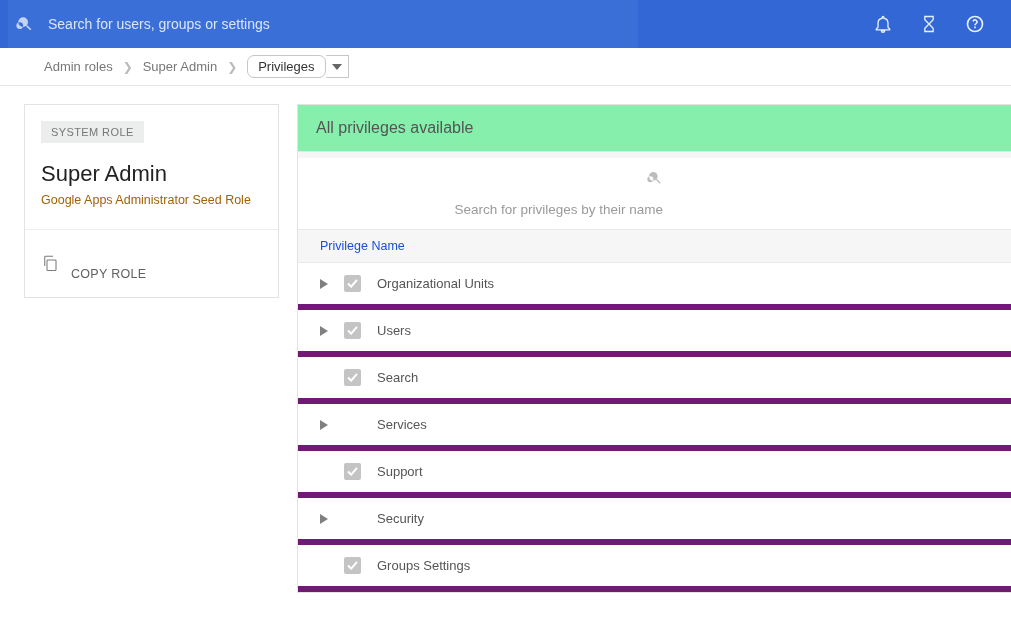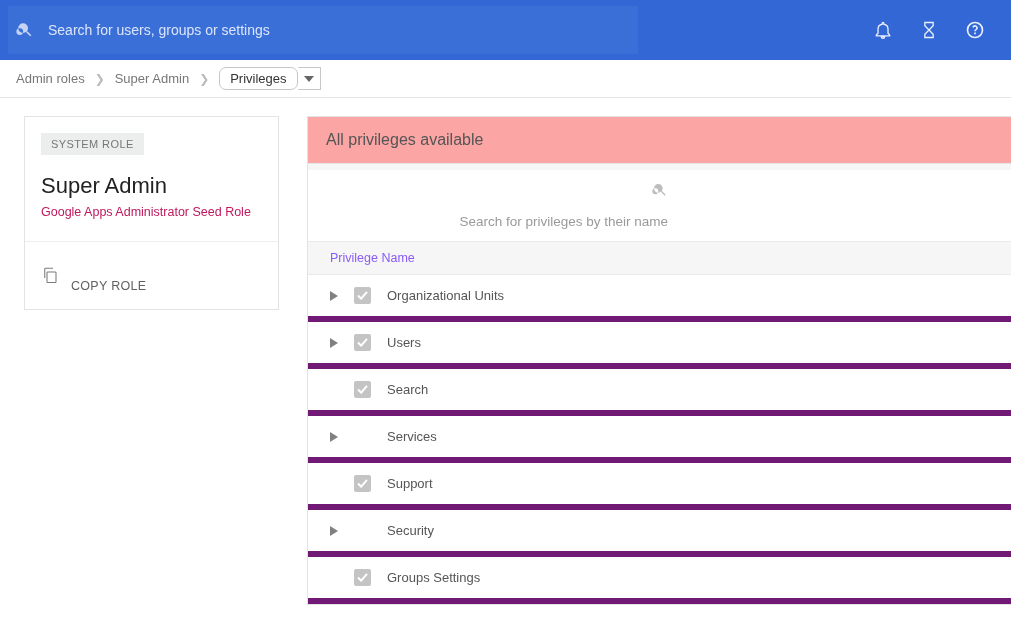--- a/index.html
+++ b/index.html
@@ -6,24 +6,23 @@
   body {
     font-family: Arial, "Helvetica Neue", Helvetica, sans-serif;
     background: #ffffff;
     width: 1011px;
     height: 617px;
     overflow: hidden;
     font-size: 13px;
     color: #444;
   }
   .topbar {
-    height: 60px;
+    height: 48px;
     background: #3367d6;
     display: flex;
-    align-items: center;
     padding: 0 8px;
   }
   .searchbar {
     display: flex;
     align-items: center;
     flex: 0 0 630px;
     height: 48px;
     background: #3b6fd8;
     padding-left: 8px;
   }
@@ -40,21 +39,21 @@
   .searchbar input::placeholder { color: #dbe5fb; }
   .topbar-spacer { flex: 1; }
   .topbar-icons { display: flex; align-items: center; gap: 26px; padding-right: 18px; }
   .topbar-icons svg { width: 20px; height: 20px; fill: none; stroke: #e8effd; stroke-width: 1.6; }
   .topbar-icons .fillicon { fill: #e8effd; stroke: none; }
 
   .breadcrumb-row {
     height: 38px;
     display: flex;
     align-items: center;
-    padding-left: 16px;
+    padding-left: 44px;
     border-bottom: 1px solid #e5e5e5;
     font-size: 13px;
     color: #777;
     gap: 10px;
   }
   .breadcrumb-link { color: #777; cursor: pointer; }
   .breadcrumb-sep { color: #bbb; font-size: 12px; }
   .breadcrumb-current {
     border: 1px solid #c7c7c7;
     padding: 3px 10px;
@@ -68,21 +67,21 @@
     padding: 3px 6px;
     display: flex;
     align-items: center;
     border-radius: 1px;
   }
   .breadcrumb-dd svg { width: 10px; height: 6px; fill: #666; }
 
   .content {
     display: flex;
     padding: 18px 0 0 24px;
-    gap: 28px;
+    gap: 18px;
   }
 
   .card {
     width: 255px;
     border: 1px solid #e3e3e3;
     background: #fff;
     padding: 16px 16px 0 16px;
     align-self: flex-start;
   }
   .badge {
@@ -94,21 +93,21 @@
     padding: 5px 10px;
   }
   .role-title {
     font-size: 22px;
     font-weight: 400;
     color: #222;
     margin-top: 18px;
   }
   .role-sub {
     font-size: 12.5px;
-    color: #be185d;
+    color: #a16207;
     margin-top: 6px;
   }
   .card-divider {
     border-top: 1px solid #eee;
     margin: 22px -16px 0 -16px;
   }
   .copy-row {
     display: flex;
     align-items: center;
     padding: 14px 0 16px 0;
@@ -122,21 +121,21 @@
     flex: 1;
     border: 1px solid #e3e3e3;
     border-right: none;
     min-width: 0;
   }
   .main-header {
     padding: 14px 18px;
     font-size: 16px;
     color: #555;
     border-bottom: 1px solid #e5e5e5;
-    background: #fca5a5;
+    background: #86efac;
   }
   .main-body {
     border-top: 6px solid #f6f6f6;
   }
   .priv-search {
     display: flex;
     align-items: center;
     padding: 12px 22px;
     border-bottom: 1px solid #eaeaea;
     gap: 16px;
@@ -148,21 +147,21 @@
     outline: none;
     font-size: 13.5px;
     color: #555;
     width: 400px;
   }
   .priv-search input::placeholder { color: #9a9a9a; }
   .col-header {
     background: #f6f6f6;
     padding: 9px 22px;
     font-size: 12.5px;
-    color: #8b5cf6;
+    color: #1d4ed8;
     border-bottom: 1px solid #eaeaea;
   }
   .priv-row {
     display: flex;
     align-items: center;
     height: 47px;
     border-bottom: 6px solid #701a75;
     padding-left: 22px;
     gap: 10px;
   }

